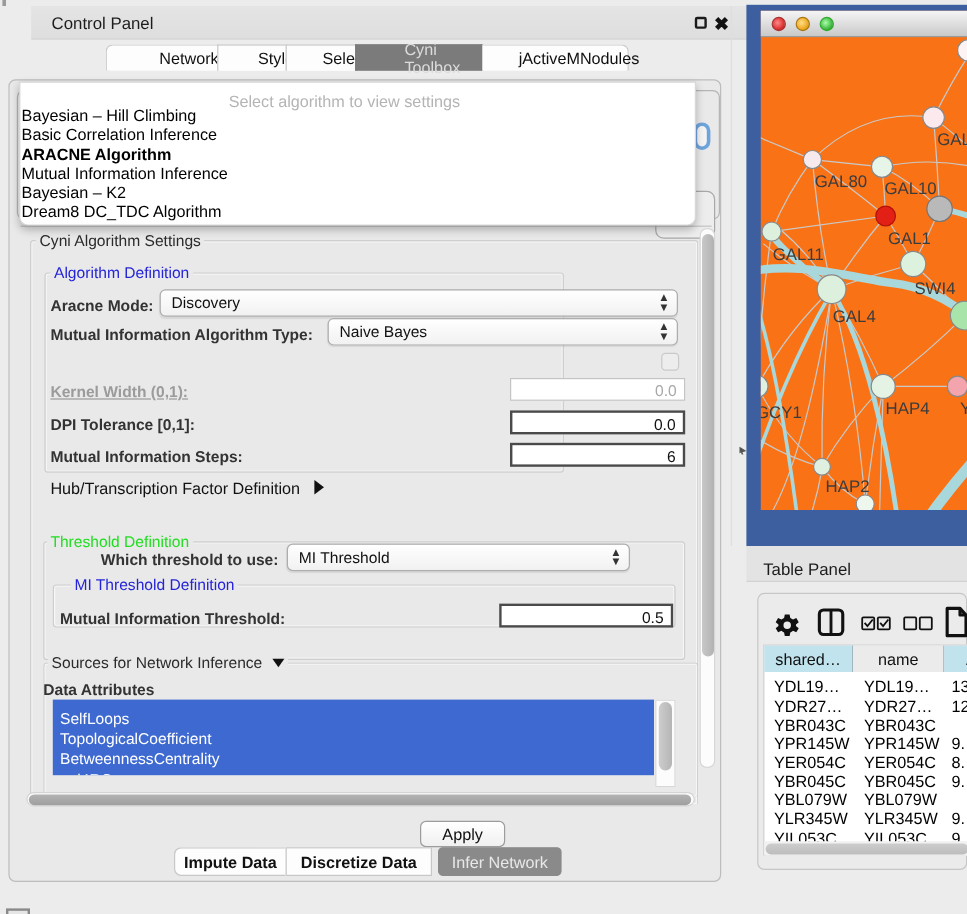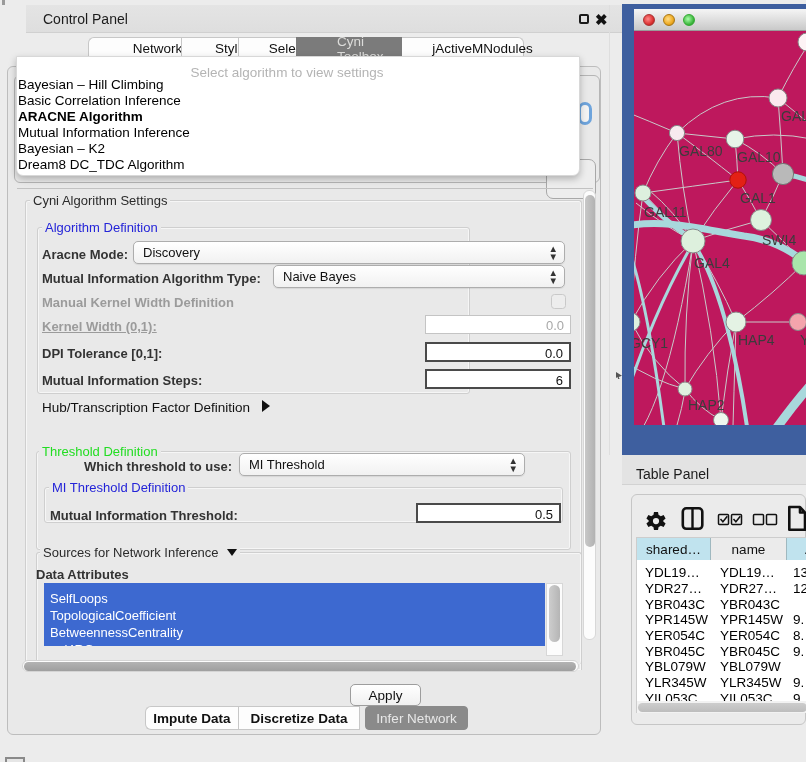--- a/index.html
+++ b/index.html
@@ -45,36 +45,36 @@
   line-height:8.5px; text-align:center; letter-spacing:0; }
 
 .tf { position:absolute; height:19px; background:#fff; font-size:13px;
   text-align:right; padding:2px 6px 0 0; color:#111; }
 .tf.en { border:2px solid #4a4a4a; height:20px; }
 .tf.dis { border:1px solid #c4c4c4; color:#a8a8a8; }
 
 .vtrack { position:absolute; background:#fcfcfc; border:1px solid #d7d7d7; }
 .vthumb { position:absolute; background:linear-gradient(90deg,#c8c8c8,#b2b2b2); border-radius:6px; }
 
-#popup { left:16px; top:56px; width:564px; height:120px; background:#fff;
+#popup { left:16px; top:68px; width:564px; height:120px; background:#fff;
   border:1px solid #d8d8d8; border-radius:0 0 7px 7px;
   box-shadow:0 3px 7px rgba(0,0,0,0.25); z-index:50; }
 #popup .hint { position:absolute; top:8px; left:0; width:540px; text-align:center;
   color:#b4b4b4; font-size:13.5px; }
 .prow { position:absolute; left:1px; font-size:13.5px; color:#000; }
 
 #applybtn { left:350px; top:684px; width:71px; height:22px; background:linear-gradient(#ffffff,#f0f0f0);
   border:1px solid #9d9d9d; border-radius:5px; font-size:13.5px; color:#111;
   display:flex; align-items:center; justify-content:center; }
 .bottab { position:absolute; top:706px; height:24px; font-size:13.5px;
   display:flex; align-items:center; justify-content:center; }
 #minisq { left:5px; top:757px; width:20px; height:12px; border:2px solid #8a8a8a; background:#e6e6e6; }
 
 #bluearea { left:622px; top:4px; width:184px; height:451px; background:#3e5f9f; }
-#netwin { left:634px; top:9px; width:172px; height:416px; background:#be185d; }
+#netwin { left:634px; top:9px; width:172px; height:416px; background:#f97316; }
 #nettitle { position:absolute; left:0; top:0; width:172px; height:22px;
   background:linear-gradient(#f5f5f5,#c9c9c9); border-bottom:1px solid #9a9a9a; }
 .tl { position:absolute; top:5px; width:12px; height:12px; border-radius:50%; }
 #tpheader { left:622px; top:455px; width:184px; height:30px; background:#e3e3e3;
   border-bottom:1px solid #d2d2d2; }
 #tpheader .t { position:absolute; left:14px; top:11px; font-size:14px; color:#1c1c1c; }
 #tablepanel { left:631px; top:494px; width:175px; height:231px; background:#ebebeb;
   border:1px solid #c6c6c6; border-radius:6px; }
 #tableinner { position:absolute; left:4px; top:42px; width:171px; height:176px;
   background:#fff; border:1px solid #cdcdcd; }
@@ -118,40 +118,39 @@
     <span class="gtitle" style="left:4px;font-size:13px;color:#2b2b2b;">Cyni Algorithm Settings</span>
   </div>
 
   <div class="group" style="left:37px;top:227px;width:433px;height:167px;">
     <span class="gtitle" style="left:4px;color:#2424d8;font-size:13px;">Algorithm Definition</span>
   </div>
   <div class="lbl" style="left:42px;top:247px;">Aracne Mode:</div>
   <div class="combo" style="left:133px;top:241px;width:432px;">Discovery<span class="arr">▲<br>▼</span></div>
   <div class="lbl" style="left:42px;top:271px;">Mutual Information Algorithm Type:</div>
   <div class="combo" style="left:273px;top:265px;width:292px;">Naive Bayes<span class="arr">▲<br>▼</span></div>
-  <div class="lbl dis" style="left:42px;top:295px;">Manual Kernel Width Definition</div>
   <div class="abs" style="left:551px;top:294px;width:15px;height:15px;background:#ededed;border:1px solid #c9c9c9;border-radius:3.5px;"></div>
   <div class="lbl dis" style="left:42px;top:319px;text-decoration:underline;">Kernel Width (0,1):</div>
   <div class="tf dis" style="left:425px;top:315px;width:146px;">0.0</div>
   <div class="lbl" style="left:42px;top:346px;">DPI Tolerance [0,1]:</div>
   <div class="tf en" style="left:425px;top:342px;width:146px;">0.0</div>
   <div class="lbl" style="left:42px;top:373px;">Mutual Information Steps:</div>
   <div class="tf en" style="left:425px;top:369px;width:146px;">6</div>
 
   <div class="lbl" style="left:42px;top:400px;font-size:13.5px;font-weight:normal;color:#111;">Hub/Transcription Factor Definition
     <span style="display:inline-block;margin-left:8px;width:0;height:0;border-left:8px solid #111;border-top:6px solid transparent;border-bottom:6px solid transparent;"></span></div>
 
   <div class="group" style="left:36px;top:431px;width:535px;height:99px;margin-top:20px;">
     <span class="gtitle" style="left:2px;color:#22dd22;font-size:13px;">Threshold Definition</span>
   </div>
   <div class="lbl" style="left:84px;top:459px;">Which threshold to use:</div>
   <div class="combo" style="left:239px;top:453px;width:286px;">MI Threshold<span class="arr">▲<br>▼</span></div>
 
   <div class="group" style="left:44px;top:487px;width:519px;height:36px;">
-    <span class="gtitle" style="left:4px;color:#2424d8;font-size:13px;">MI Threshold Definition</span>
+    <span class="gtitle" style="left:14px;color:#2424d8;font-size:13px;">MI Threshold Definition</span>
   </div>
   <div class="lbl" style="left:50px;top:508px;">Mutual Information Threshold:</div>
   <div class="tf en" style="left:416px;top:503px;width:145px;">0.5</div>
 
   <div class="group" style="left:36px;top:552px;width:546px;height:112px;border-bottom:none;">
     <span class="gtitle" style="left:3px;font-size:13px;color:#2b2b2b;">Sources for Network Inference
       <span style="display:inline-block;margin-left:5px;margin-bottom:1px;width:0;height:0;border-top:7px solid #111;border-left:5.5px solid transparent;border-right:5.5px solid transparent;"></span></span>
   </div>
   <div class="lbl" style="left:36px;top:567px;font-size:13px;">Data Attributes</div>
   <div class="abs" style="left:44px;top:583px;width:501px;height:63px;background:#3d69d0;overflow:hidden;">

